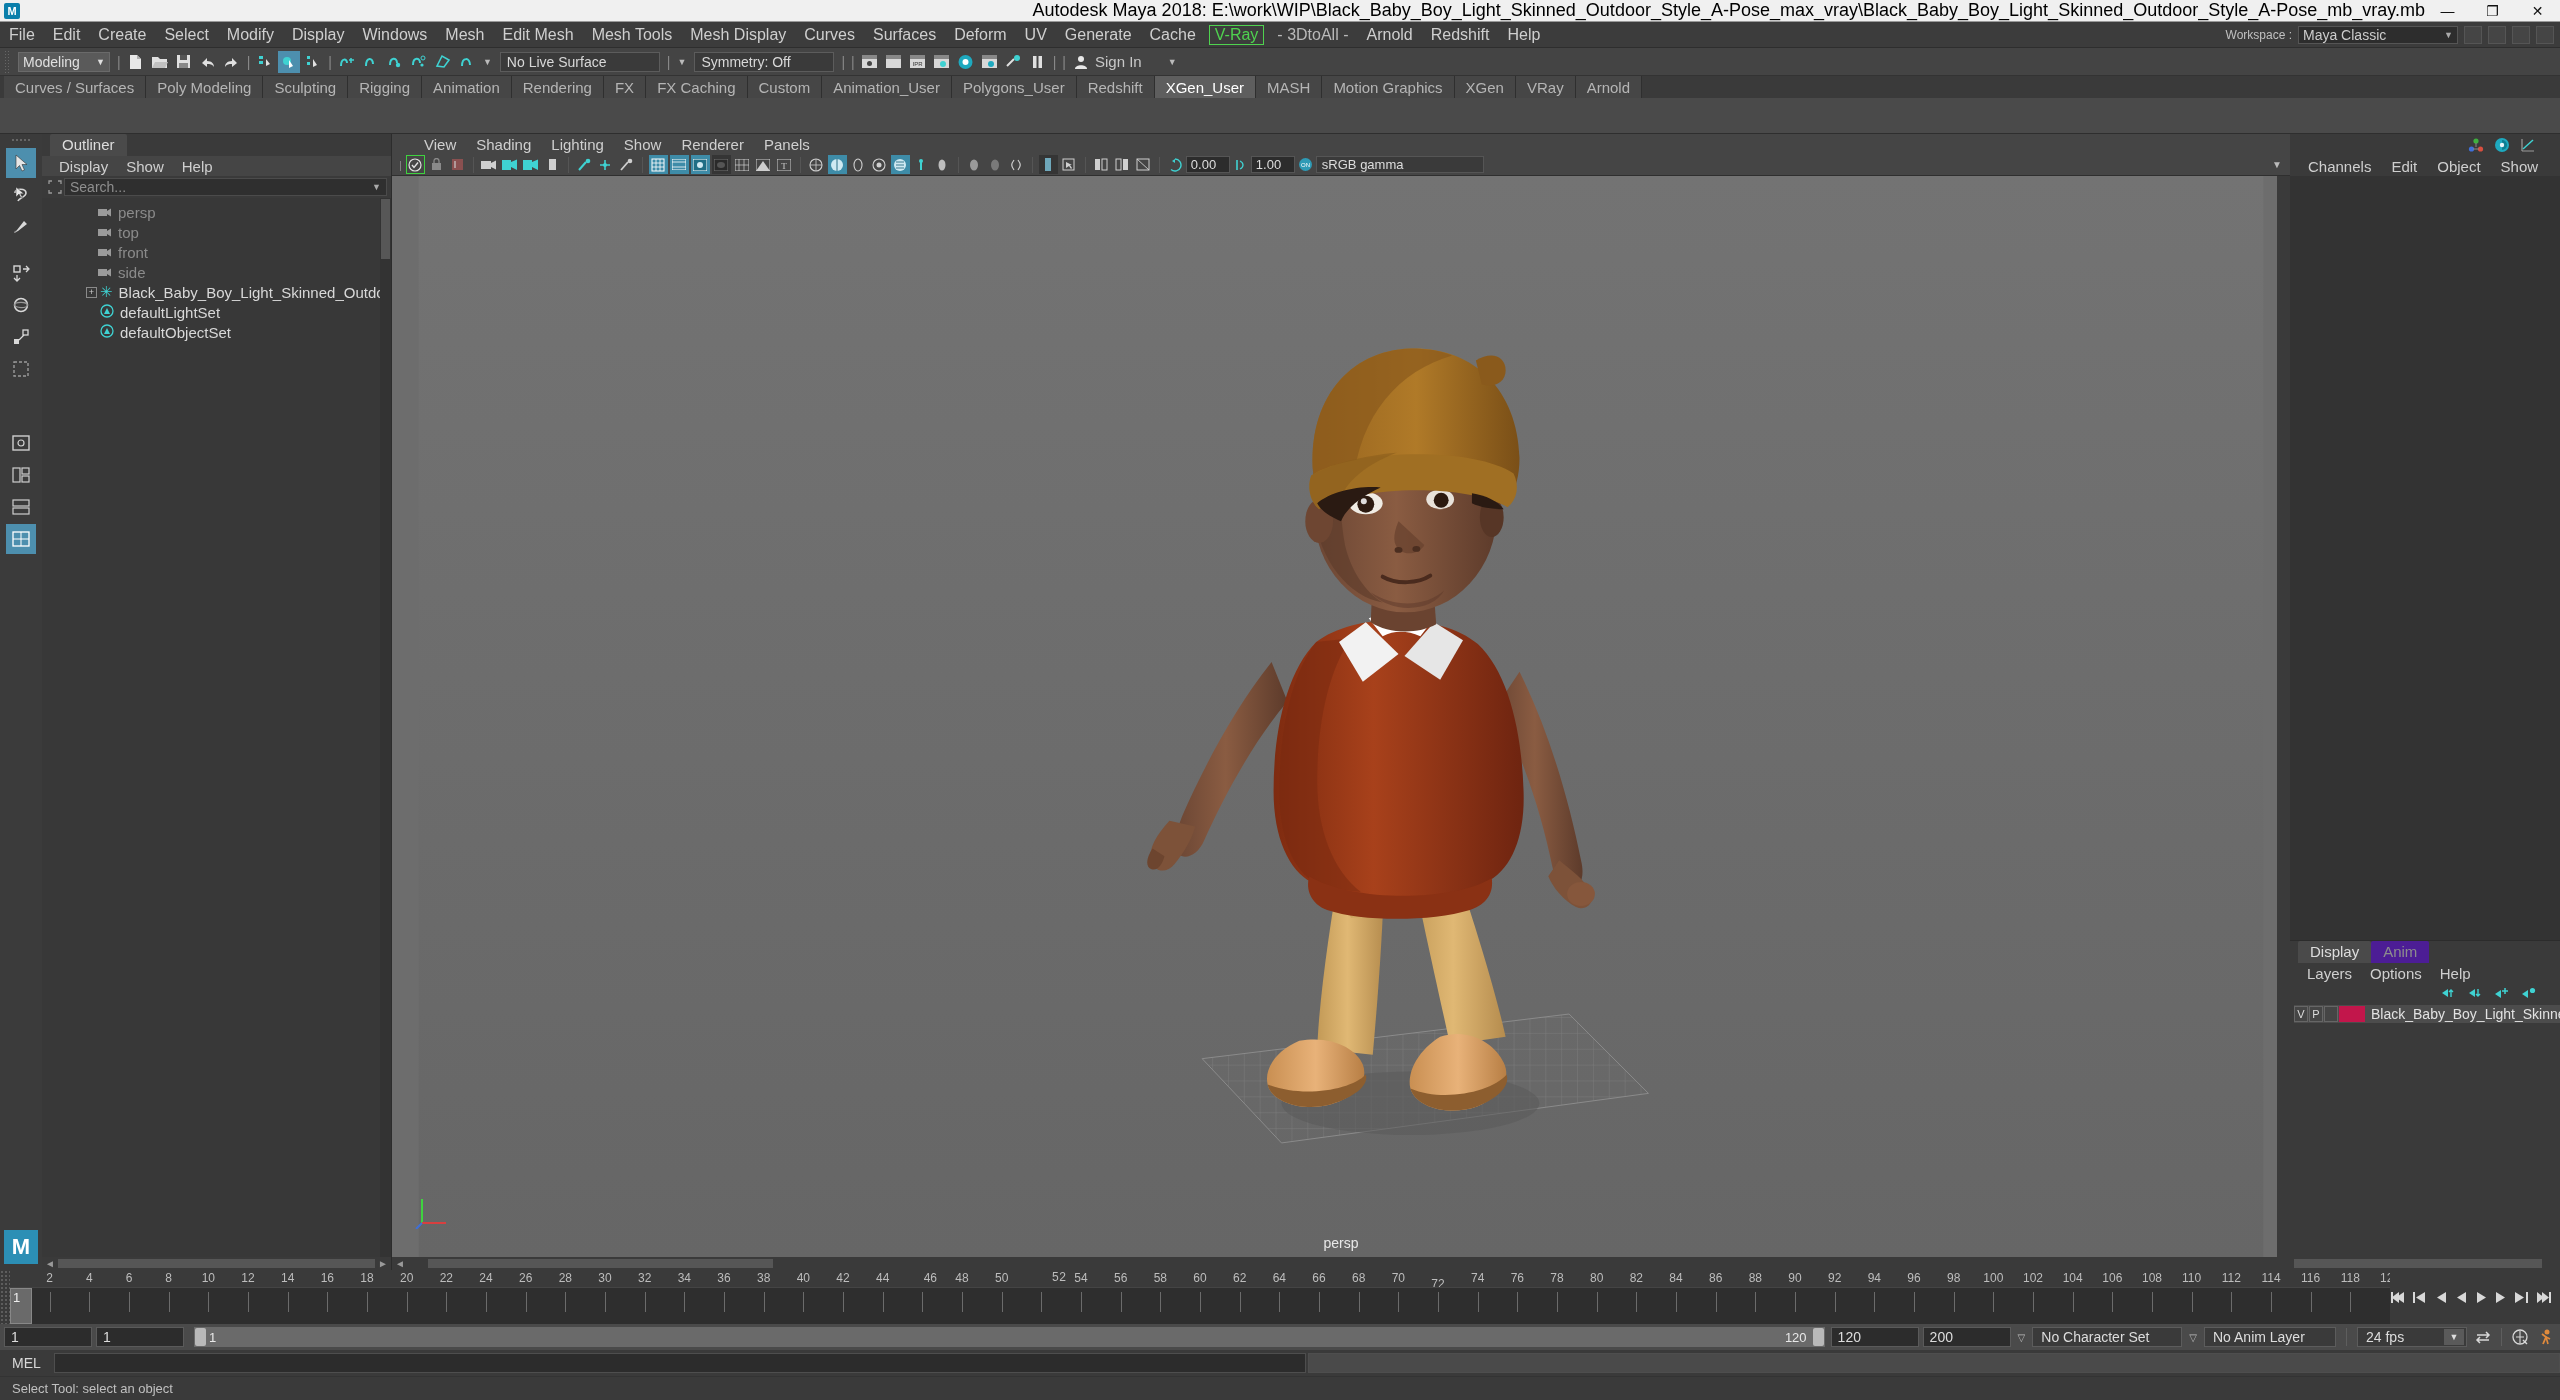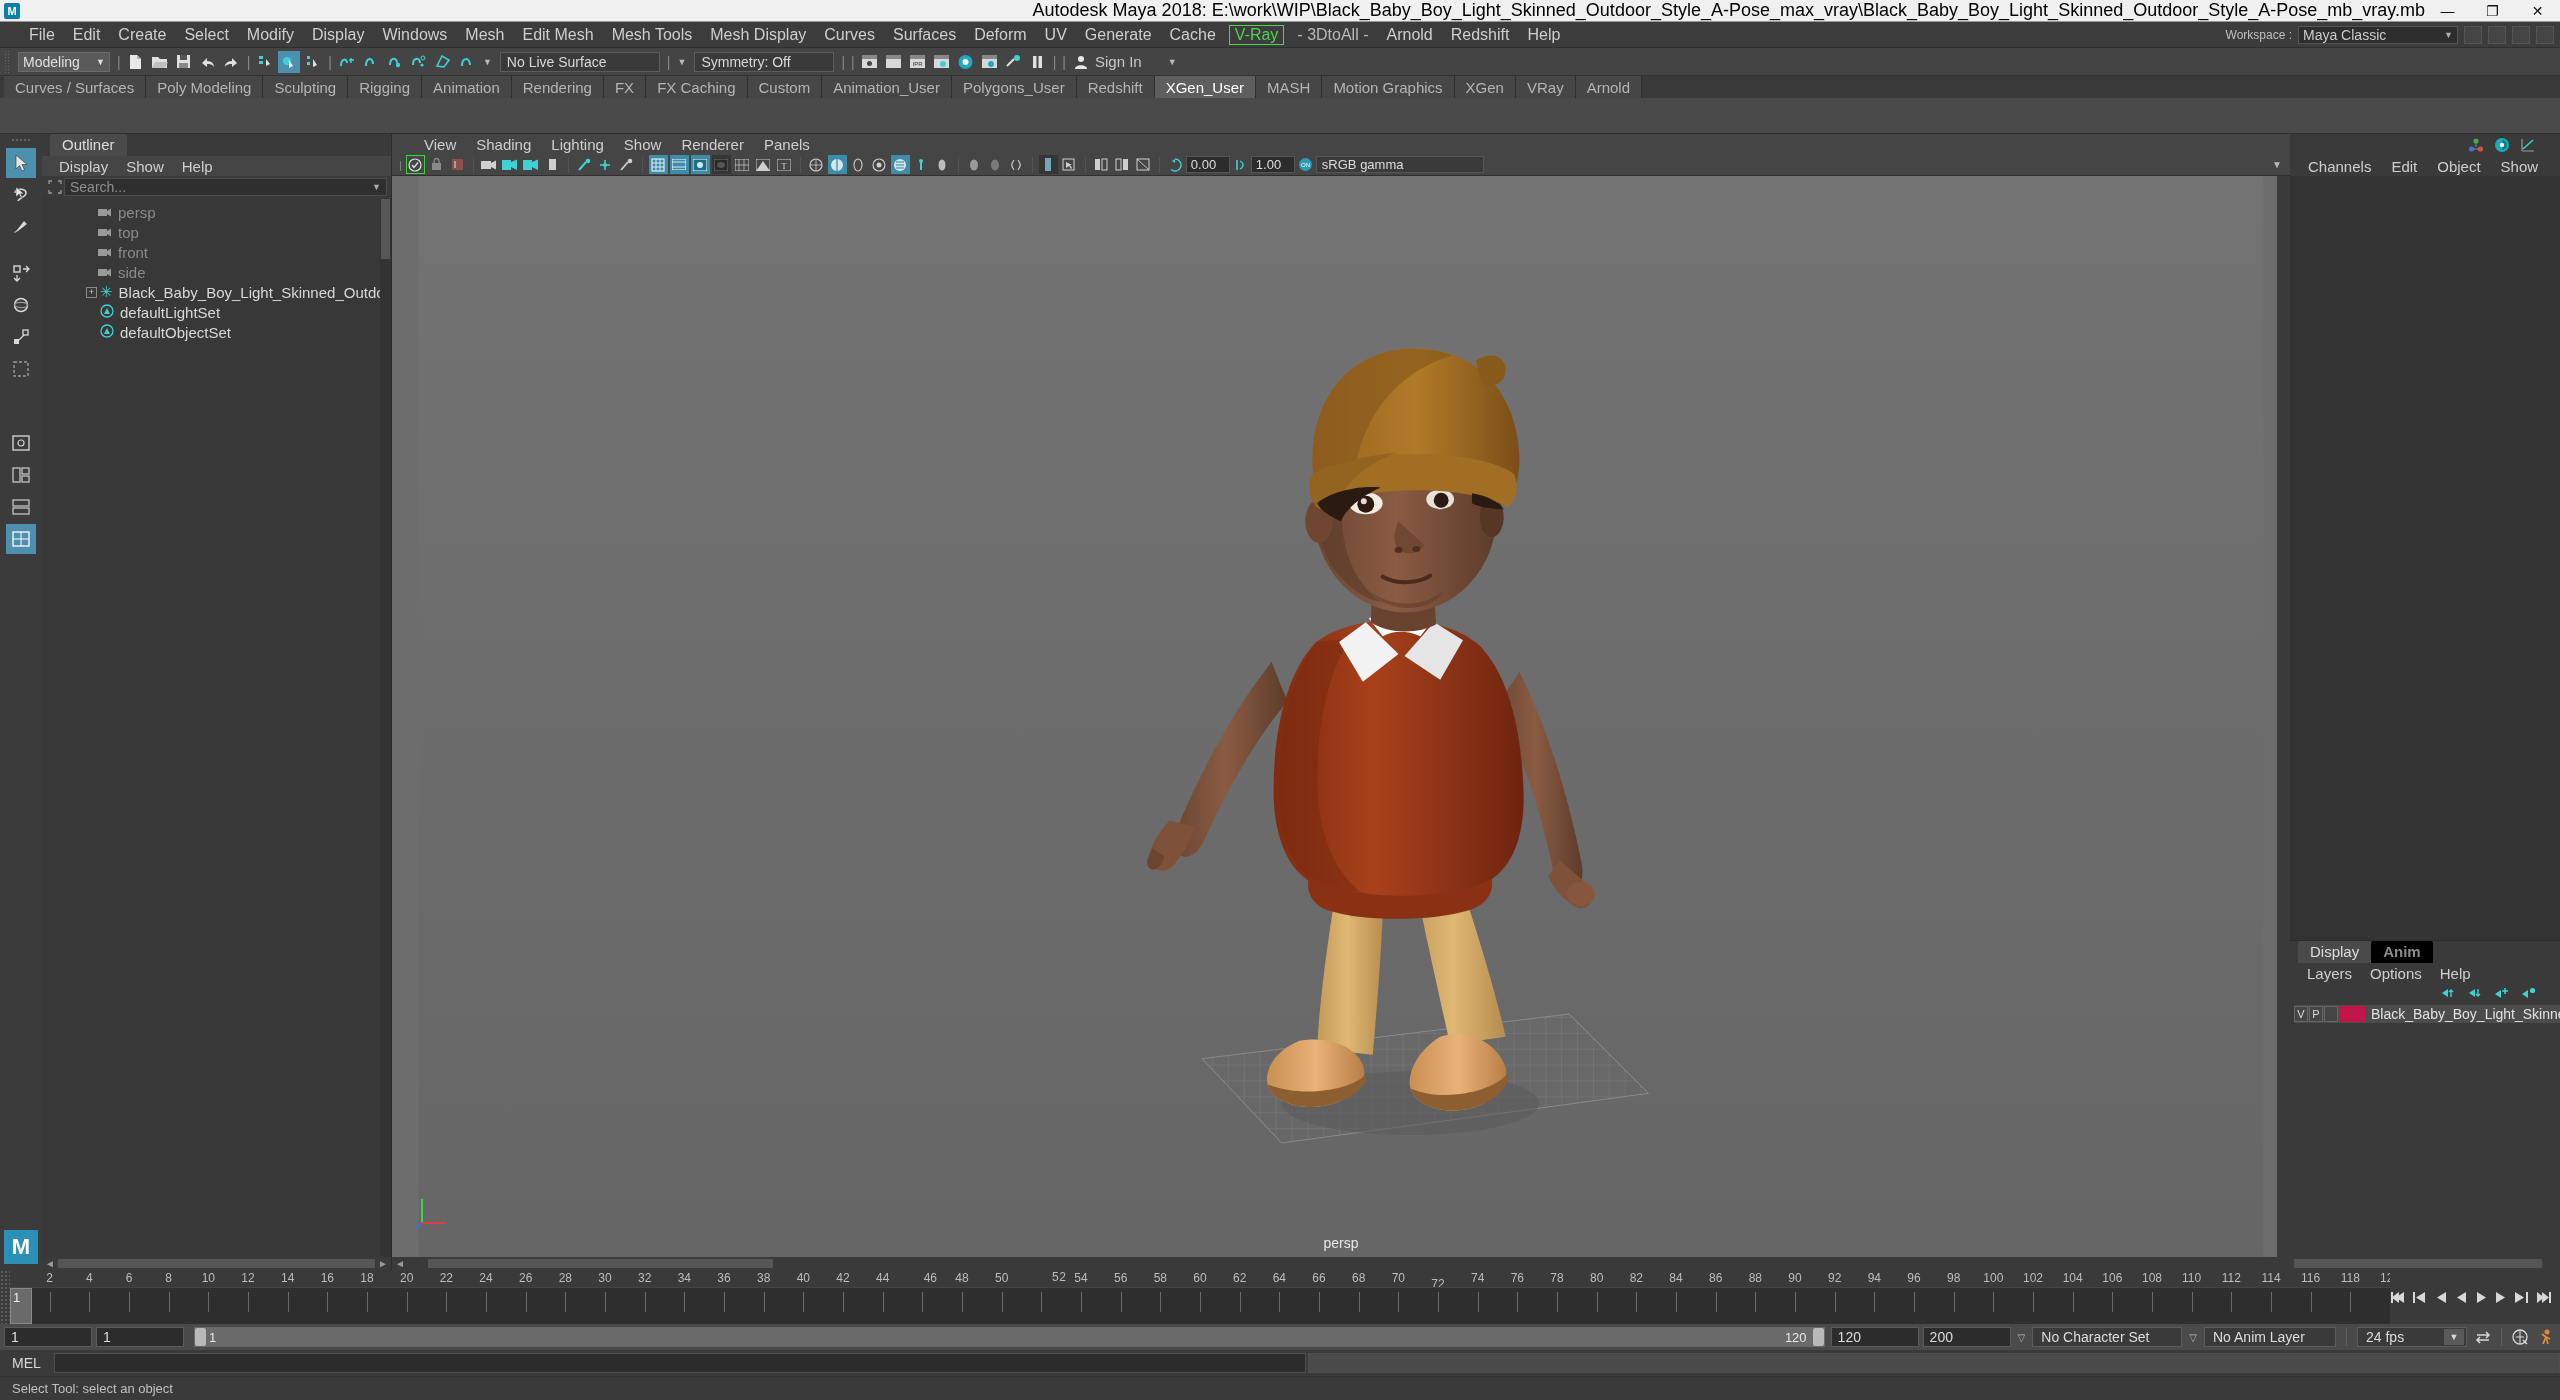--- a/index.html
+++ b/index.html
@@ -21,21 +21,21 @@
     width:16px;height:16px;margin:0 6px 0 4px;background:#0b7fab;color:#fff;
     font-size:11px; font-weight:bold; display:flex;align-items:center;justify-content:center;border-radius:2px;
   }
   .tb-title { flex:1; white-space:nowrap; overflow:hidden; font-size:18px;text-align:right; }
   .tb-btns { display:flex; height:100%; }
   .tb-btn { width:45px; display:flex;align-items:center;justify-content:center; font-size:14px; color:#111; }
 
   
   .menubar {
     height:26px; flex:0 0 26px; background:#3c3c3c; display:flex; align-items:center;
-    padding-left:20px; border-bottom:1px solid #2e2e2e;
+    padding-left:0; border-bottom:1px solid #2e2e2e;
   }
   .menuitem { padding:0 9px; font-size:16px; color:#cfcfcf; line-height:26px; white-space:nowrap; }
   .menuitem.vray { color:#4fd24f; border:1px solid #4fd24f; padding:0 5px; line-height:18px; margin:0 4px; }
   .menuitem.dim { color:#b9b9b9; }
   .menubar-right { margin-left:auto; display:flex; align-items:center; padding-right:6px; }
   .ws-label { font-size:12px; color:#c0c0c0; margin-right:6px; }
   .ws-combo {
     background:#2d2d2d; border:1px solid #555; height:18px; width:160px; font-size:14px;
     color:#ccc; display:flex; align-items:center; padding:0 4px; position:relative;
   }
@@ -90,21 +90,21 @@
     color:#cfcfcf; font-size:16px;
   }
   .tool-ic.sel { background:#4d8fae; }
   .tool-gap { height:14px; }
   .maya-badge { margin-top:auto; margin-bottom:6px; width:34px;height:34px; background:#2c8fb5; color:#fff; display:flex;align-items:center;justify-content:center; font-size:22px; font-weight:bold;}
 
   
   .outliner { width:350px; flex:0 0 350px; background:#3a3a3a; display:flex; flex-direction:column; border-right:1px solid #2c2c2c;}
   .panel-tabrow { height:22px; display:flex; align-items:flex-end; background:#3a3a3a; padding-left:8px;}
   .panel-tab { background:#4a4a4a; color:#ddd; font-size:15px; padding:2px 12px 3px 12px; border-radius:2px 2px 0 0;}
-  .panel-tab.inactive { background:#000000; color:#8d8d8d;font-weight:bold; }
+  .panel-tab.inactive { background:#4c1d95; color:#8d8d8d; }
   .panel-menubar { height:20px; display:flex; align-items:center; background:#454545; padding-left:8px; }
   .panel-menubar .mi { font-size:15px; color:#cfcfcf; padding:0 9px; }
   .search-row { height:22px; display:flex; align-items:center; background:#3a3a3a; padding:0 4px; }
   .search-ic { width:18px;height:18px; display:flex;align-items:center;justify-content:center; color:#9a9a9a; font-size:13px;}
   .search-box {
     flex:1; height:18px; background:#2f2f2f; border:1px solid #4b4b4b; display:flex; align-items:center;
     padding:0 5px; font-size:14px; color:#8e8e8e;
   }
   .search-box .arrow{ margin-left:auto; font-size:9px; color:#aaa;}
   .outl-list { flex:1; background:#383838; overflow:hidden; position:relative; padding-top:4px;}

